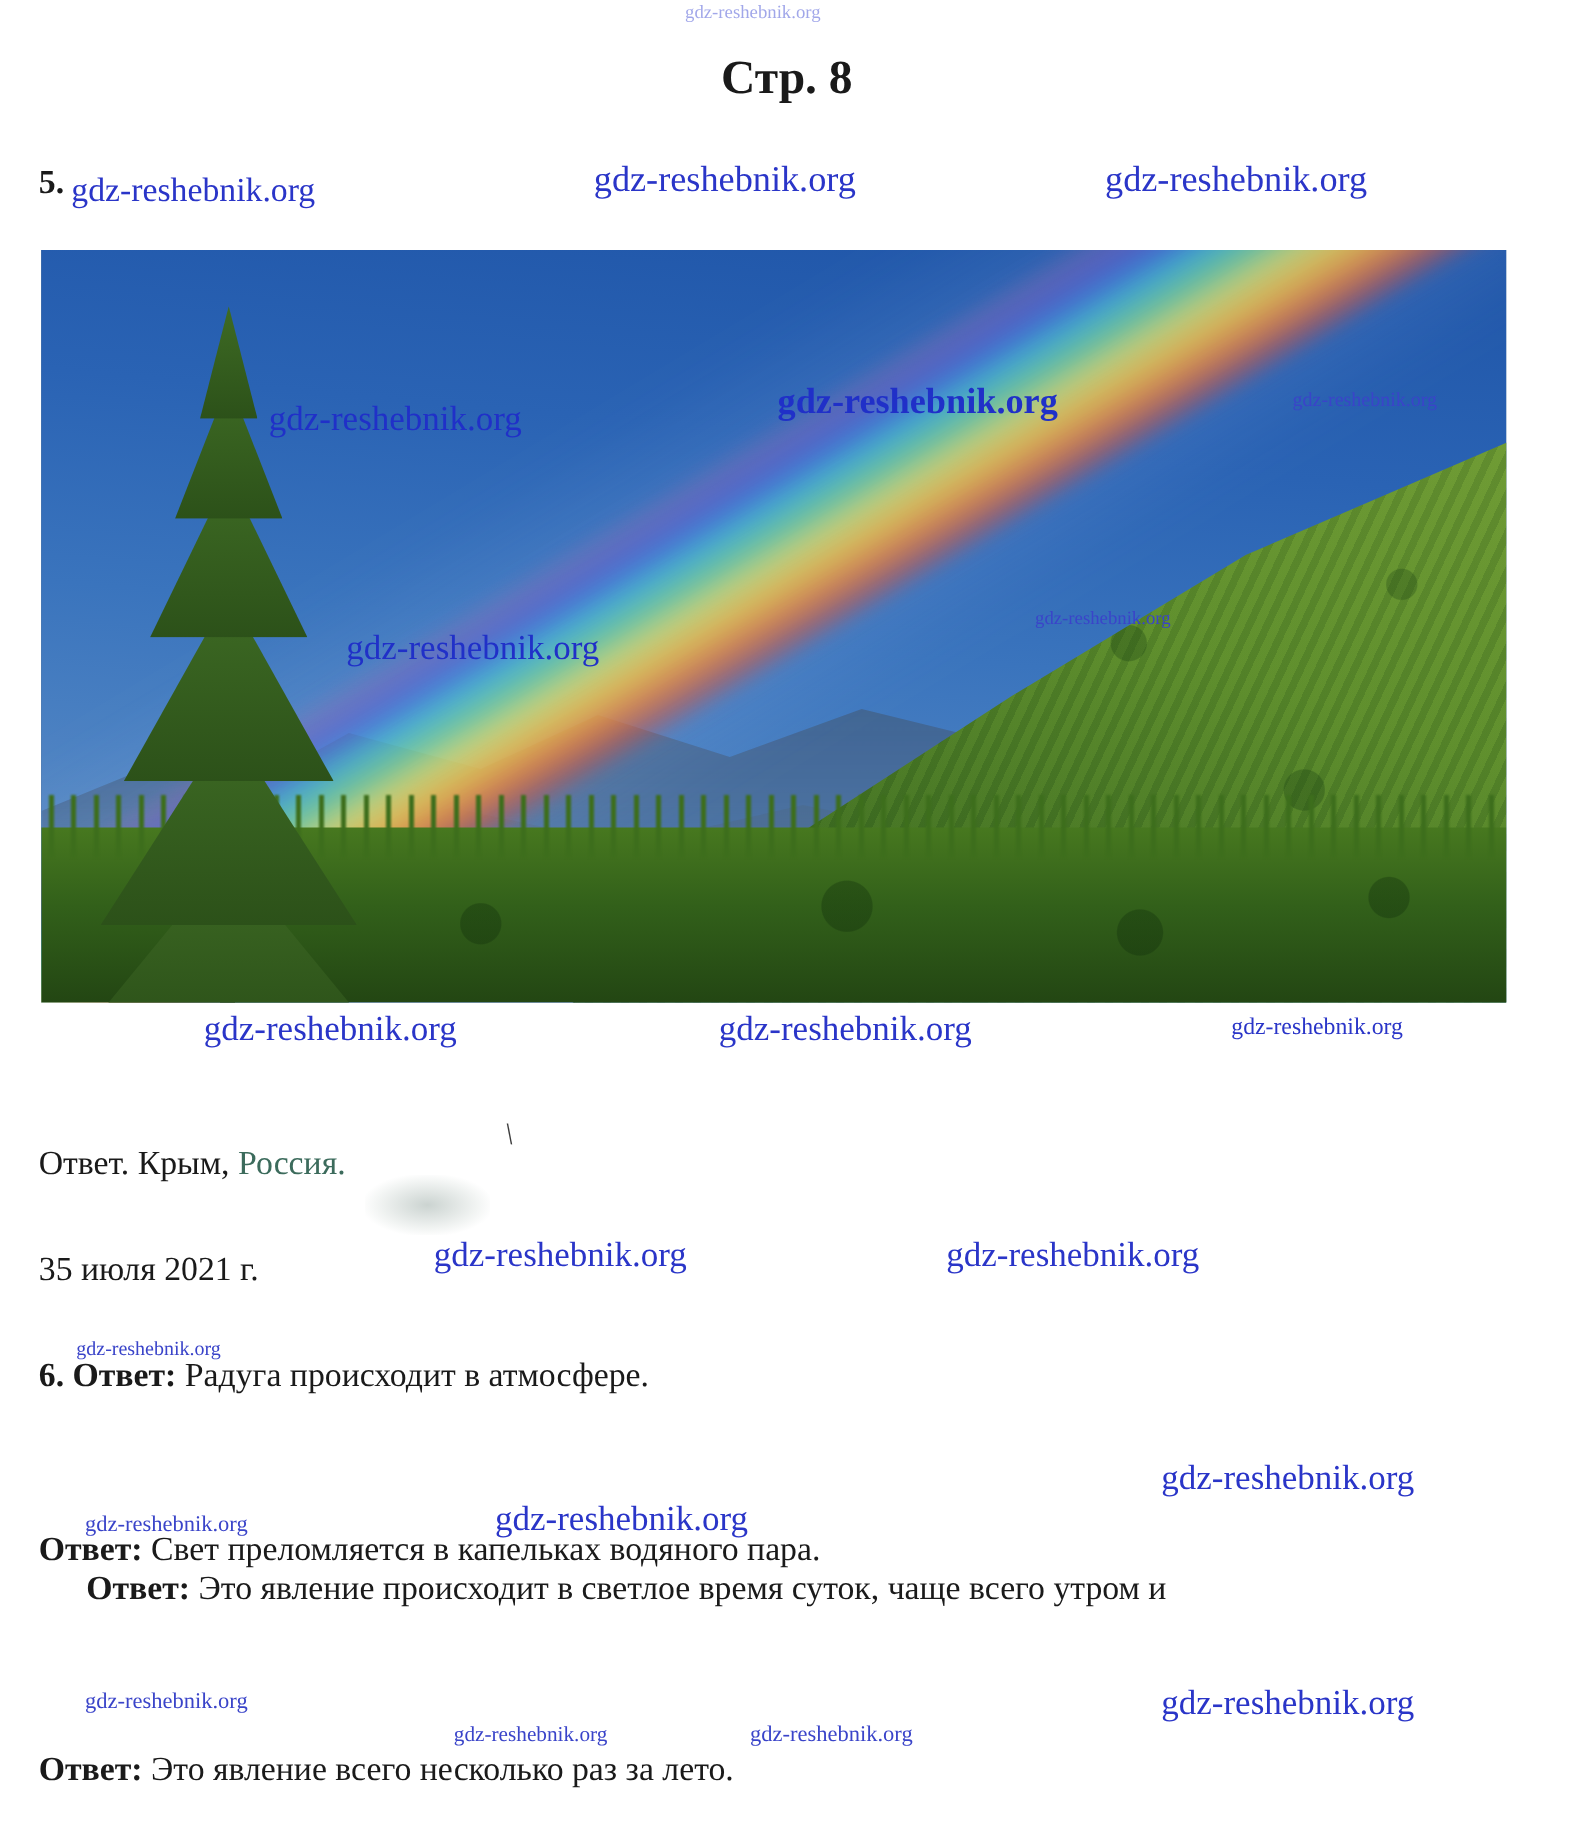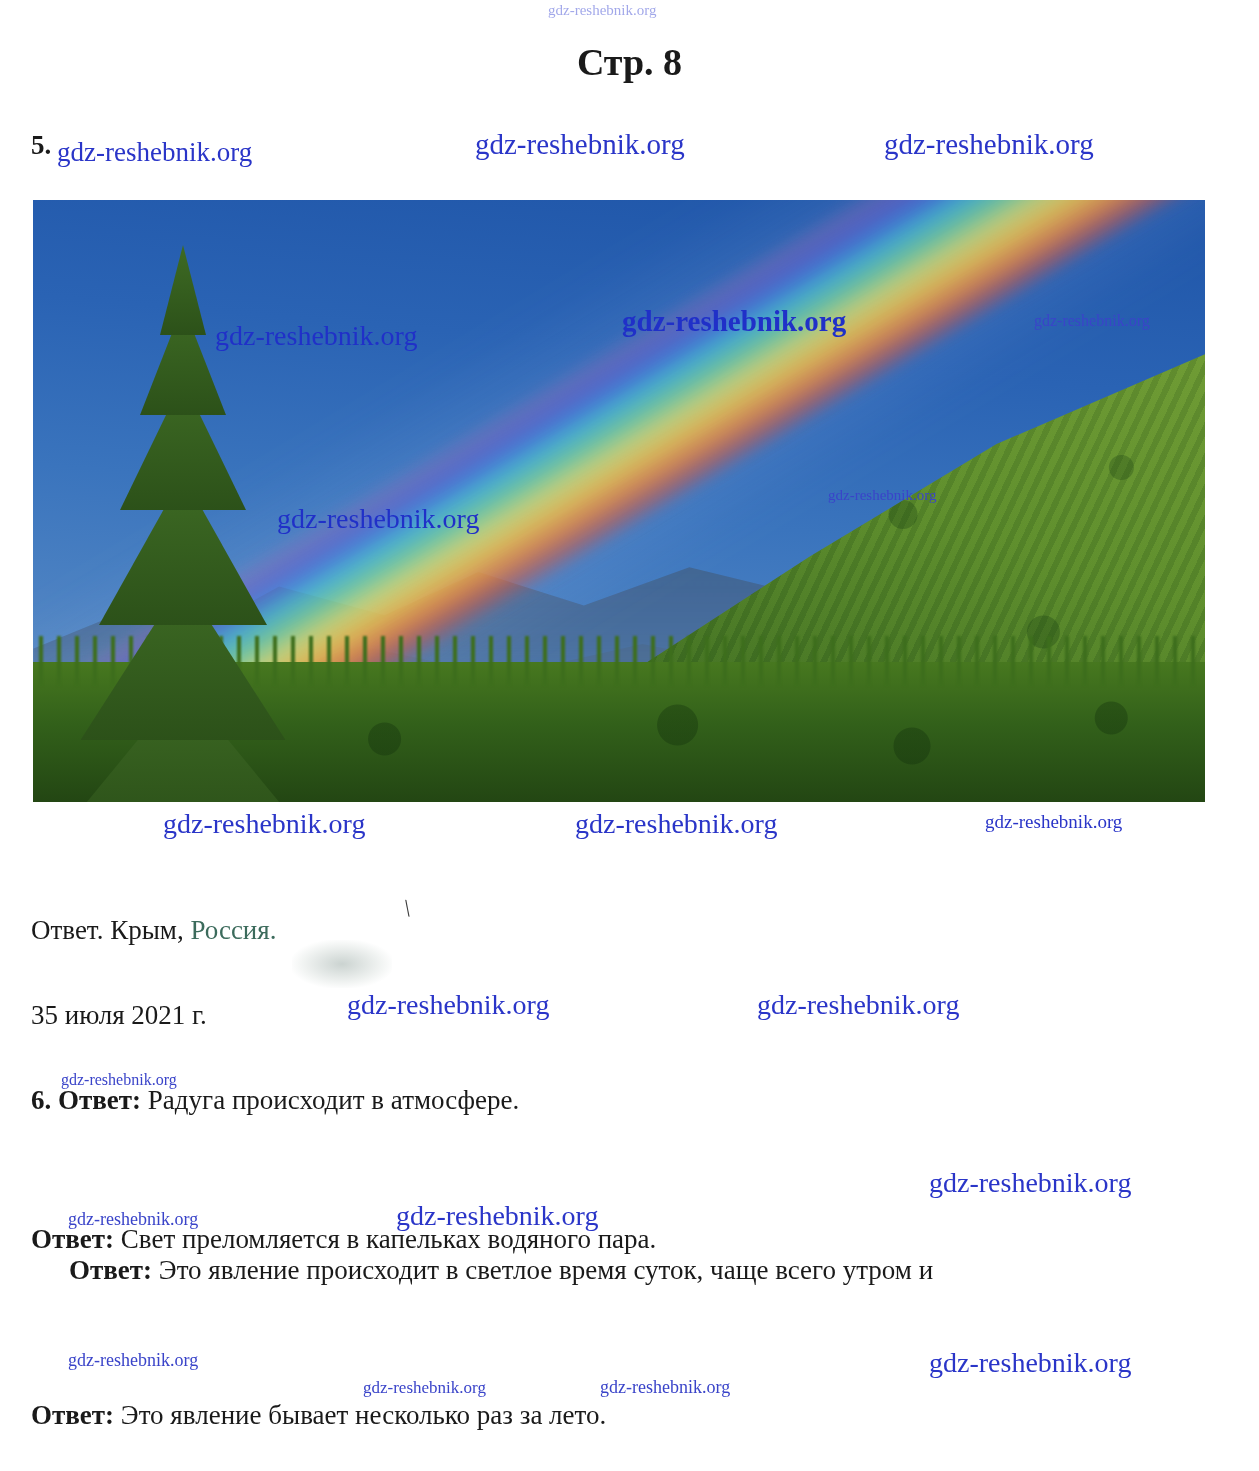--- a/index.html
+++ b/index.html
@@ -319,16 +319,16 @@
     <span class="b">Ответ:</span><span> Это явление происходит в светлое время суток, чаще всего утром и</span>
   </div>
 
 
   <div class="wm tiny" style="left:68px; top:1350px; font-size:18px;">gdz-reshebnik.org</div>
   <div class="wm tiny" style="left:363px; top:1378px; font-size:17px;">gdz-reshebnik.org</div>
   <div class="wm tiny" style="left:600px; top:1377px; font-size:18px;">gdz-reshebnik.org</div>
   <div class="wm" style="left:929px; top:1347px; font-size:28px;">gdz-reshebnik.org</div>
 
   <div class="line" style="left:31px; top:1400px;">
-    <span class="b">Ответ:</span><span> Это явление бывает несколько раз за лето.</span>
+    <span class="b">Ответ:</span><span> Это явление всего несколько раз за лето.</span>
   </div>
 
 </div>
 
 </body></html>

